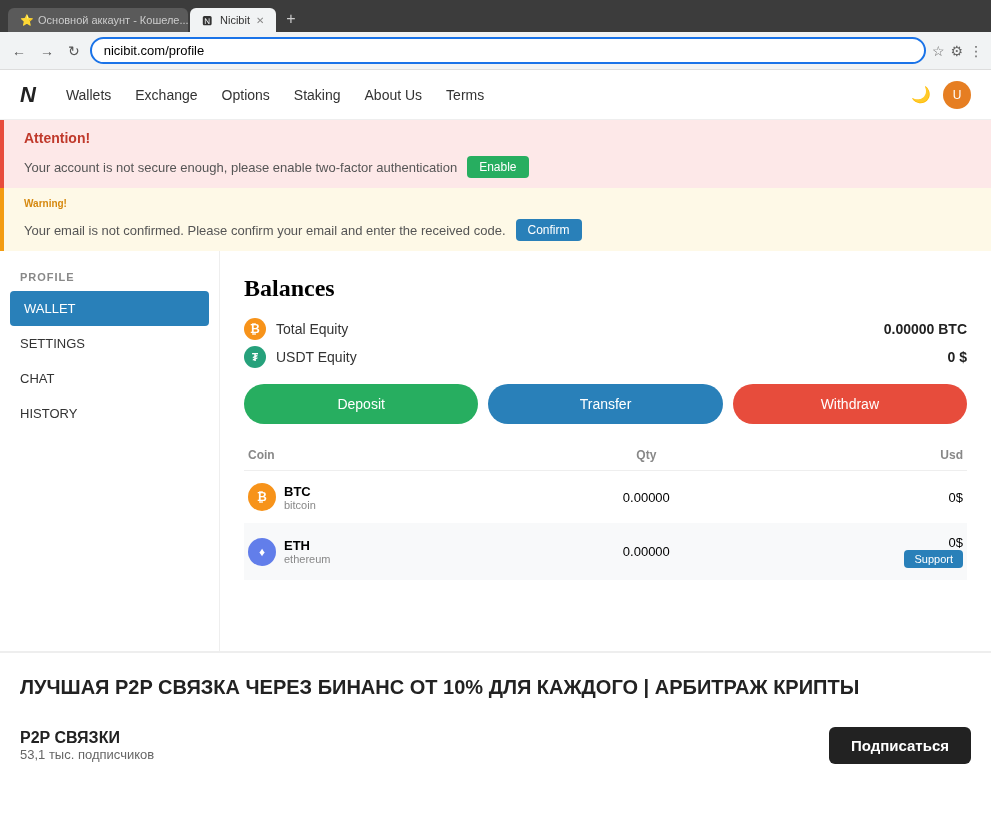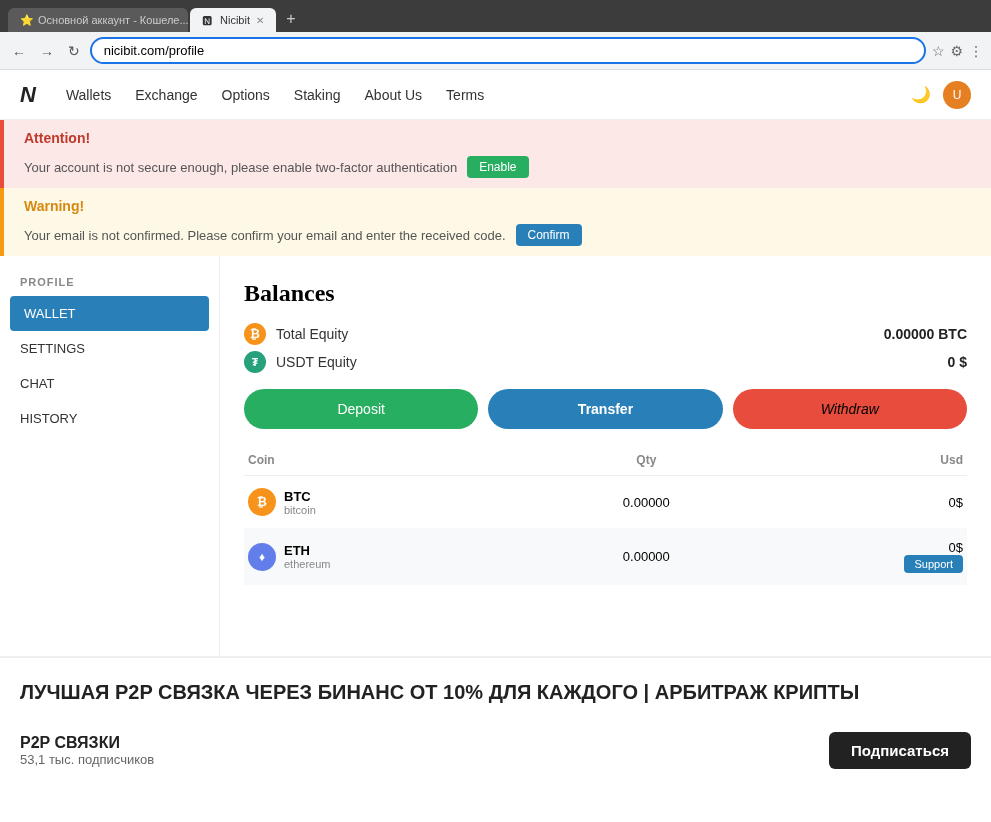--- a/index.html
+++ b/index.html
@@ -170,21 +170,21 @@
       border-left: 4px solid #f39c12;
       padding: 10px 20px;
       display: flex;
       align-items: center;
       gap: 10px;
       flex-wrap: wrap;
     }
     .alert-warning-title {
       font-weight: bold;
       color: #d68910;
-      font-size: 14px;
+      font-size: 10px;
       width: 100%;
     }
     .alert-warning-text {
       font-size: 13px;
       color: #555;
     }
     .alert-btn-confirm {
       background: #2980b9;
       color: white;
       border: none;
@@ -288,32 +288,30 @@
     }
     .btn-transfer {
       flex: 1;
       background: #2980b9;
       color: white;
       border: none;
       padding: 12px;
       border-radius: 25px;
       font-size: 14px;
       cursor: pointer;
-      font-weight: bold;
     }
     .btn-withdraw {
       flex: 1;
       background: #e74c3c;
-      color: #000000;
+      color: #ffffff;
       border: none;
       padding: 12px;
       border-radius: 25px;
       font-size: 14px;
       cursor: pointer;
-      font-style: italic;
     }
 
     
     .coin-table {
       width: 100%;
       border-collapse: collapse;
       margin-top: 8px;
     }
     .coin-table th {
       text-align: left;

